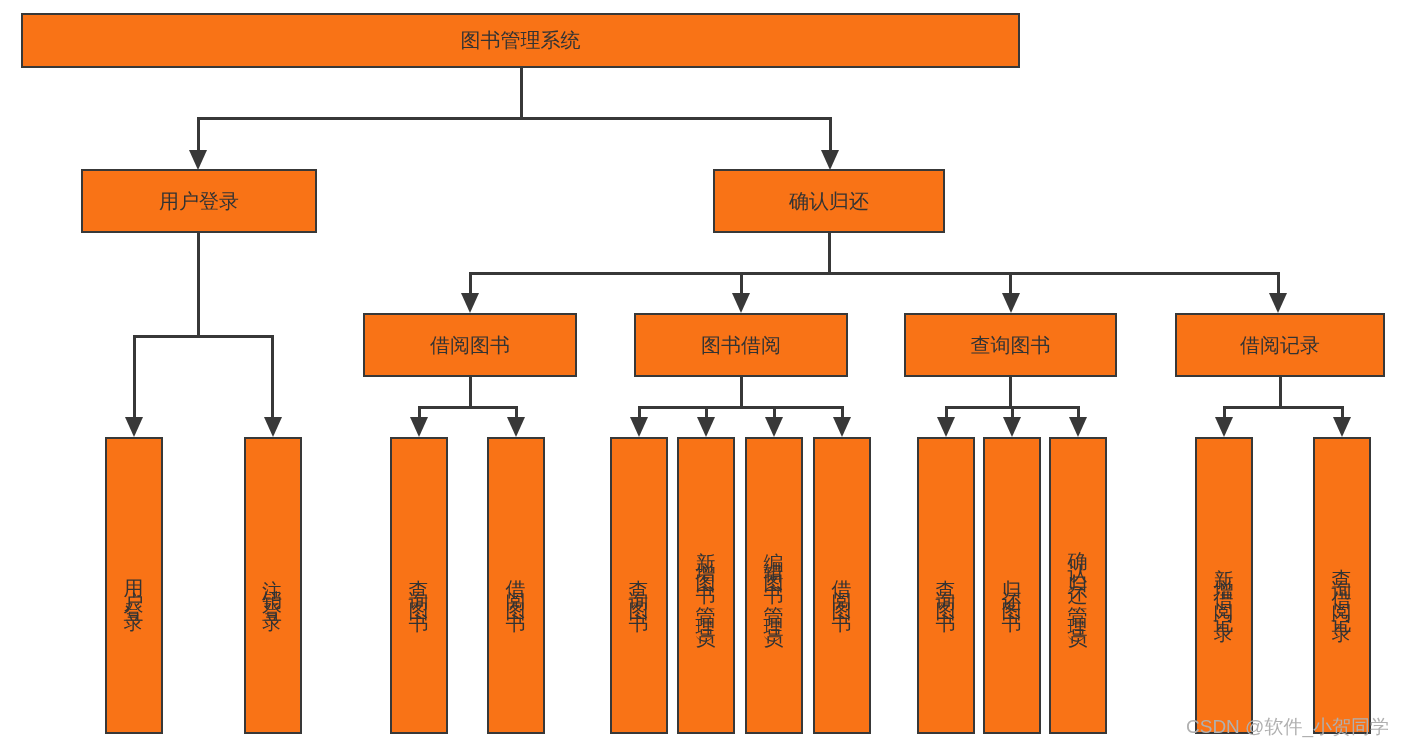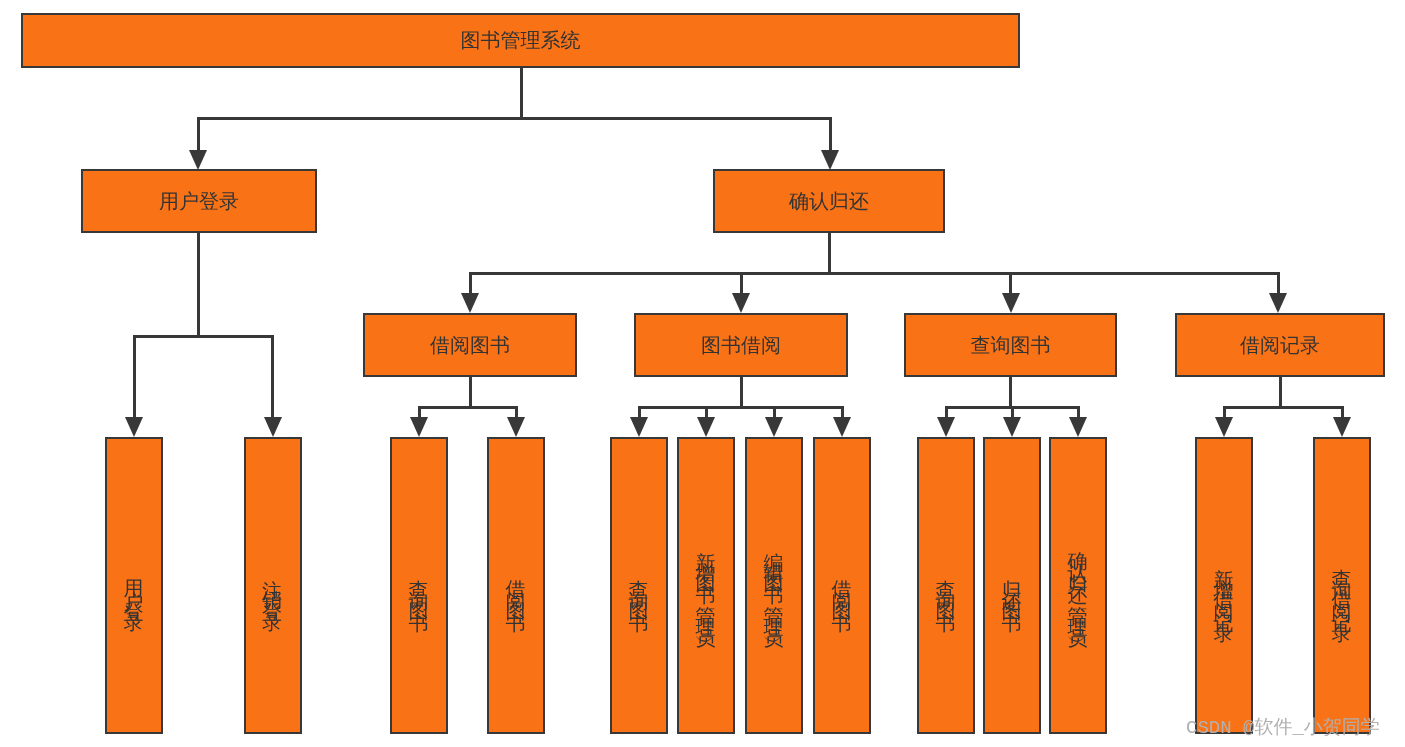--- a/index.html
+++ b/index.html
@@ -44,21 +44,20 @@
     border-right:9px solid transparent;
     border-top:20px solid var(--line);
   }
   .watermark{
     position:absolute;
     left:1186px;top:714px;
     font-size:19px;
     color:var(--wm);
     white-space:nowrap;
     z-index:5;
-    font-family:Liberation Mono, monospace;
   }
 </style>
 </head>
 <body>
 
 <div class="canvas">
 
   <div class="box" style="left:21px;top:13px;width:999px;height:55px;">
     <span class="lbl">图书管理系统</span>
   </div>

